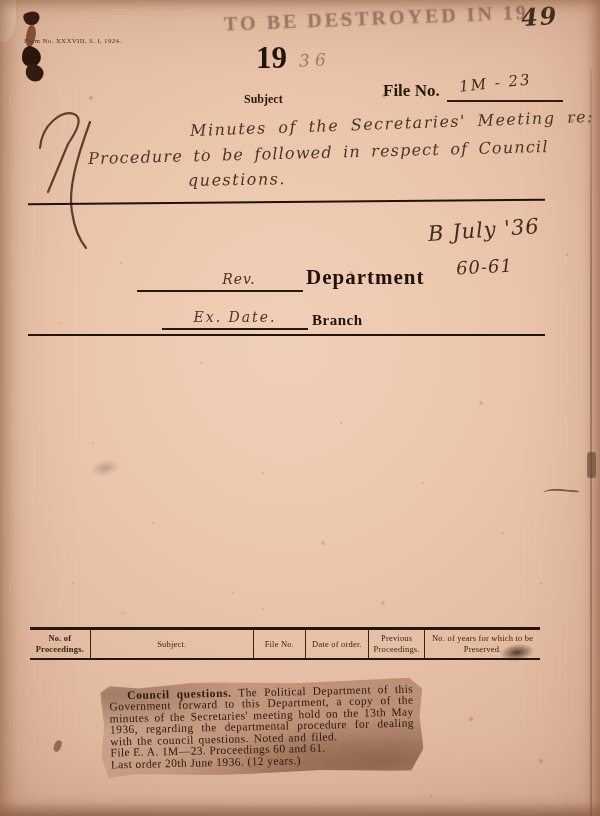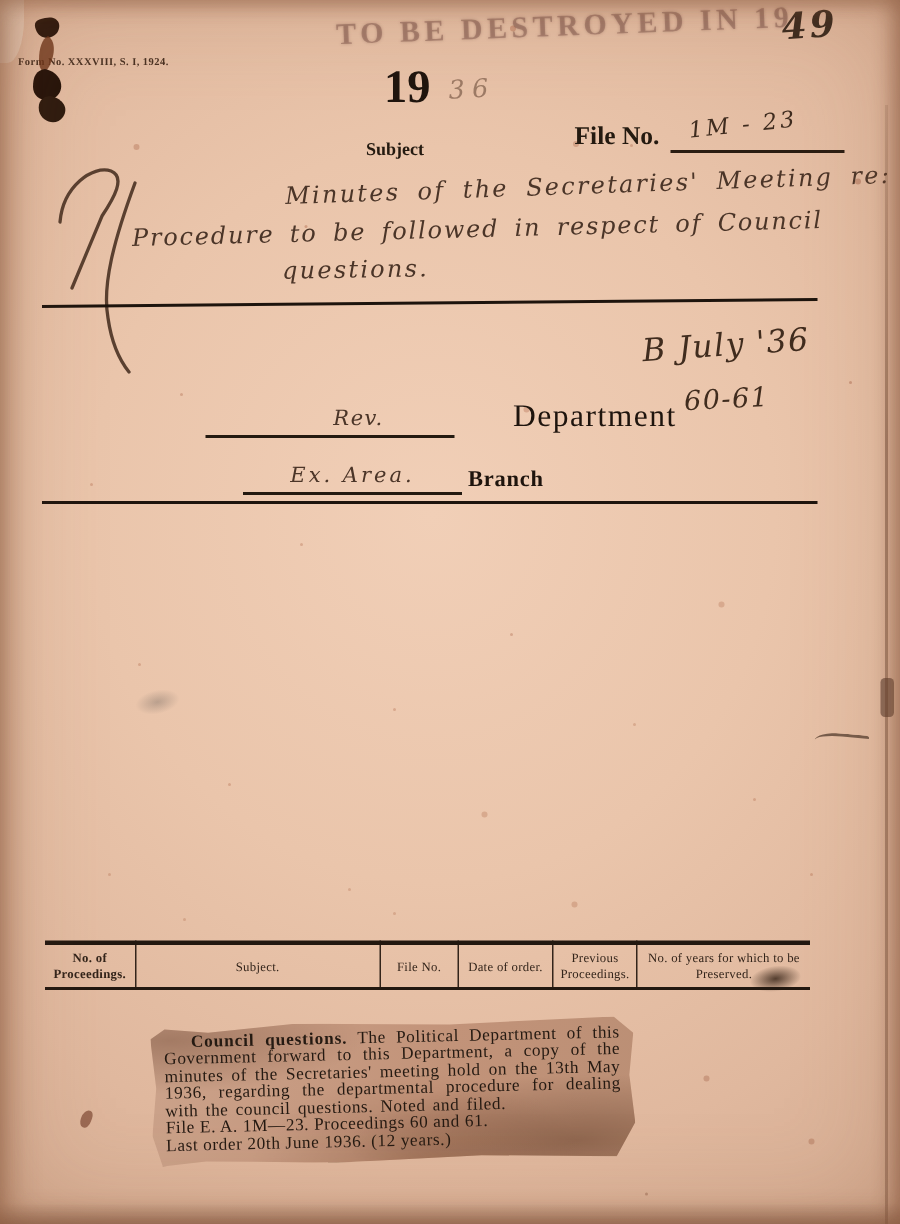--- a/index.html
+++ b/index.html
@@ -46,21 +46,21 @@
   
   .stamp{position:absolute;left:224px;top:6px;width:340px;z-index:4;transform:rotate(-2.2deg);
     font-family:"Liberation Serif",serif;font-weight:bold;font-size:20px;letter-spacing:3px;
     color:rgba(134,94,82,.52);white-space:nowrap;text-shadow:0 0 2px rgba(134,94,82,.45);}
   .stamp-year{position:absolute;left:521px;top:2px;z-index:5;transform:rotate(-4deg);
     font-family:"DejaVu Serif",serif;font-style:italic;font-weight:bold;font-size:24px;
     color:#3a2a1e;letter-spacing:2px;}
   
   .ink-blot{position:absolute;left:12px;top:8px;z-index:5;}
   
-  .form-no{position:absolute;left:12px;top:37px;z-index:4;font-weight:bold;font-size:7px;
+  .form-no{position:absolute;left:24px;top:37px;z-index:4;font-weight:normal;font-size:7px;
     letter-spacing:.3px;color:#4a3223;}
   .year-printed{position:absolute;left:256px;top:40px;z-index:4;font-weight:bold;font-size:31px;color:#1f150e;text-align:right;}
   .year-hw{position:absolute;left:299px;top:50px;z-index:4;font-family:"DejaVu Serif",serif;font-style:italic;
     font-size:17px;color:#9d7b66;letter-spacing:5px;transform:rotate(-3deg);}
   .file-no-label{position:absolute;left:383px;top:81px;z-index:4;font-weight:bold;font-size:17px;color:#241a10;}
   .file-line{position:absolute;left:447px;top:84px;width:116px;height:16px;z-index:4;
     border-bottom:2px solid #2a1d12;}
   .file-no-hw{position:absolute;left:12px;top:-10px;white-space:nowrap;font-family:"DejaVu Serif",serif;
     font-style:italic;font-size:15px;color:#3f2c1f;letter-spacing:2px;transform:rotate(-6deg);}
   .subject-label{position:absolute;left:244px;top:92px;z-index:4;font-weight:bold;font-size:12px;color:#241a10;}
@@ -76,22 +76,22 @@
   .rule-2{top:334px;}
   
   .title{position:absolute;left:140px;top:219px;width:300px;z-index:4;text-align:center;
     font-weight:bold;font-size:27px;letter-spacing:.5px;color:#1c130c;}
   .hw-date{left:428px;top:218px;font-size:21px;letter-spacing:1px;transform:rotate(-4deg);color:#402c1e;}
   .hw-proc{left:456px;top:256px;font-size:18px;letter-spacing:1px;transform:rotate(-3deg);color:#402c1e;}
   .dept-line{position:absolute;left:137px;top:268px;width:166px;height:22px;z-index:4;
     border-bottom:2px solid #241a10;text-align:center;}
   .dept-hw{position:relative;top:2px;font-family:"DejaVu Serif",serif;font-style:italic;font-size:14px;
     color:#4b3528;letter-spacing:1px;margin-left:38px;}
-  .dept-label{position:absolute;left:306px;top:265px;z-index:4;font-weight:normal;font-size:21px;
-    letter-spacing:1px;color:#1e140d;margin-left:36px;}
+  .dept-label{position:absolute;left:306px;top:265px;z-index:4;font-weight:bold;font-size:21px;
+    letter-spacing:1px;color:#1e140d;}
   .branch-line{position:absolute;left:162px;top:306px;width:146px;height:22px;z-index:4;
     border-bottom:2px solid #241a10;text-align:center;}
   .branch-hw{position:relative;top:2px;font-family:"DejaVu Serif",serif;font-style:italic;font-size:14px;
     color:#4b3528;letter-spacing:2px;}
   .branch-label{position:absolute;left:312px;top:312px;z-index:4;font-weight:bold;font-size:15px;
     letter-spacing:.5px;color:#1e140d;font-family:Liberation Serif, serif;}
   
   .smudge-gray{position:absolute;left:90px;top:460px;width:30px;height:16px;z-index:3;transform:rotate(-12deg);
     background:radial-gradient(ellipse, rgba(108,98,92,.38), rgba(108,98,92,0) 70%);}
   .smudge-dark{position:absolute;left:500px;top:644px;width:34px;height:17px;z-index:3;transform:rotate(-8deg);
@@ -164,21 +164,21 @@
 
   <div class="hw hw-date">B July '36</div>
   <div class="hw hw-proc">60-61</div>
 
   <div class="dept-line">
     <span class="dept-hw">Rev.</span>
   </div>
   <div class="dept-label">Department</div>
 
   <div class="branch-line">
-    <span class="branch-hw">Ex. Area.</span>
+    <span class="branch-hw">Ex. Date.</span>
   </div>
   <div class="branch-label">Branch</div>
 
   <div class="rule rule-2"></div>
 
   <div class="smudge-gray"></div>
   <div class="smudge-dark"></div>
   <div class="mark-bl"></div>
   <div class="crack-right"></div>
   <div class="edge-right-notch"></div>

